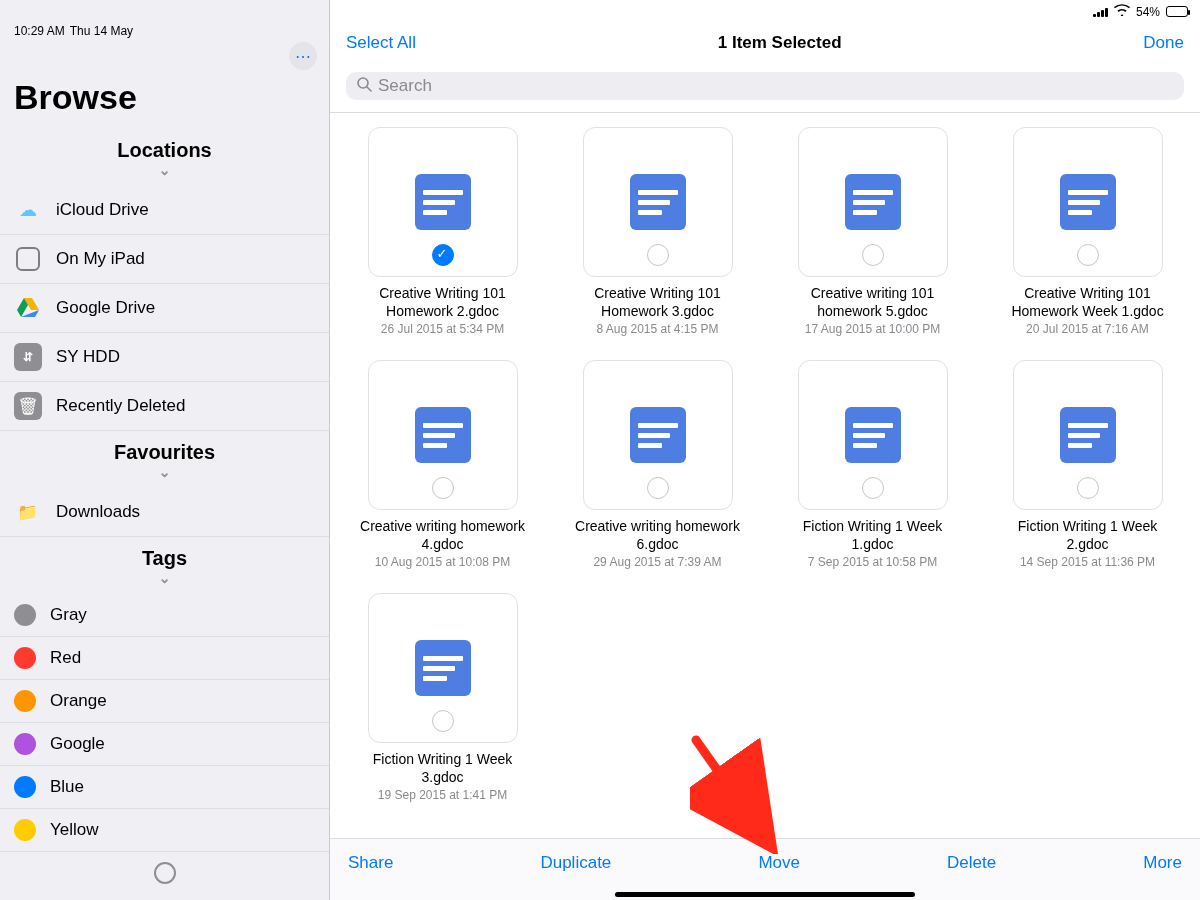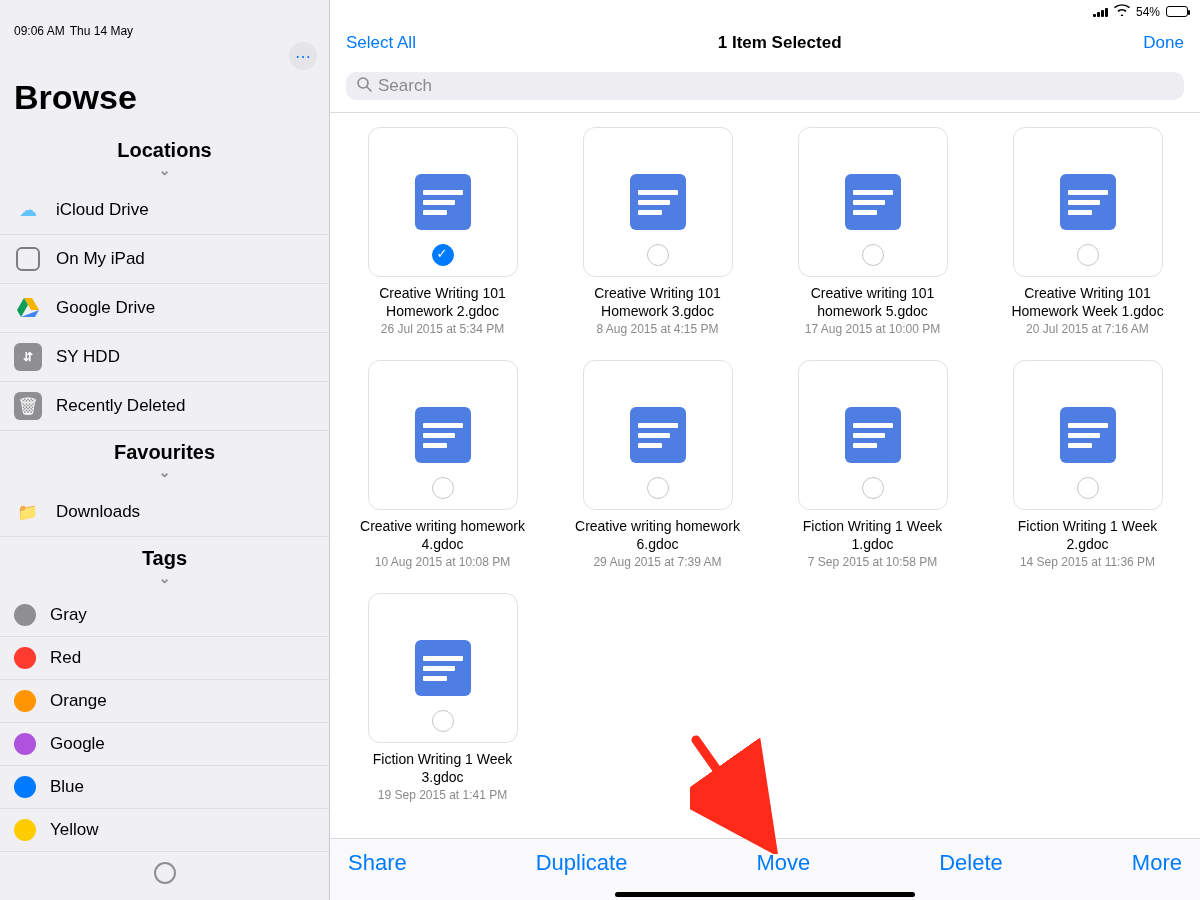--- a/index.html
+++ b/index.html
@@ -100,40 +100,40 @@
     width:22px;height:22px;border-radius:50%;border:1.5px solid #c7c7cc;position:absolute;bottom:10px;
     background:#fff;
   }
   .sel-circle.checked{background:#007aff;border-color:#007aff;}
   .sel-circle.checked::after{content:"✓";color:#fff;font-size:13px;position:absolute;left:4px;top:1px;}
   .fname{font-size:14px;margin-top:8px;line-height:1.25;max-width:170px;}
   .fdate{font-size:12px;color:#8a8a8e;margin-top:2px;}
 
   .bottom-bar{
     position:absolute;bottom:0;left:0;right:0;height:62px;border-top:1px solid #dcdce0;background:#fafafc;
-    display:flex;align-items:center;justify-content:space-between;padding:0 18px 14px 18px;font-size:22px;color:#007aff;
+    display:flex;align-items:center;justify-content:space-between;padding:0 18px 14px 18px;font-size:17px;color:#007aff;
   }
   .home-ind{position:absolute;bottom:3px;left:50%;transform:translateX(-50%);width:300px;height:5px;background:#000;border-radius:3px;}
 
   
   .arrow{
     position:absolute; left:690px; top:734px; width:90px; height:120px; pointer-events:none;
   }
 
 </style>
 </head>
 <body>
 
 <div class="app">
 
   <aside class="sidebar">
 
     <div class="status-bar" style="position:static;width:auto;padding:0 14px 4px 14px;">
       <div class="status-left">
-        <span>09:06 AM</span>
+        <span>10:29 AM</span>
         <span>Thu 14 May</span>
       </div>
     </div>
 
     <div class="sidebar-top">
       <div class="more-pill">
         <span>⋯</span>
       </div>
     </div>
 

